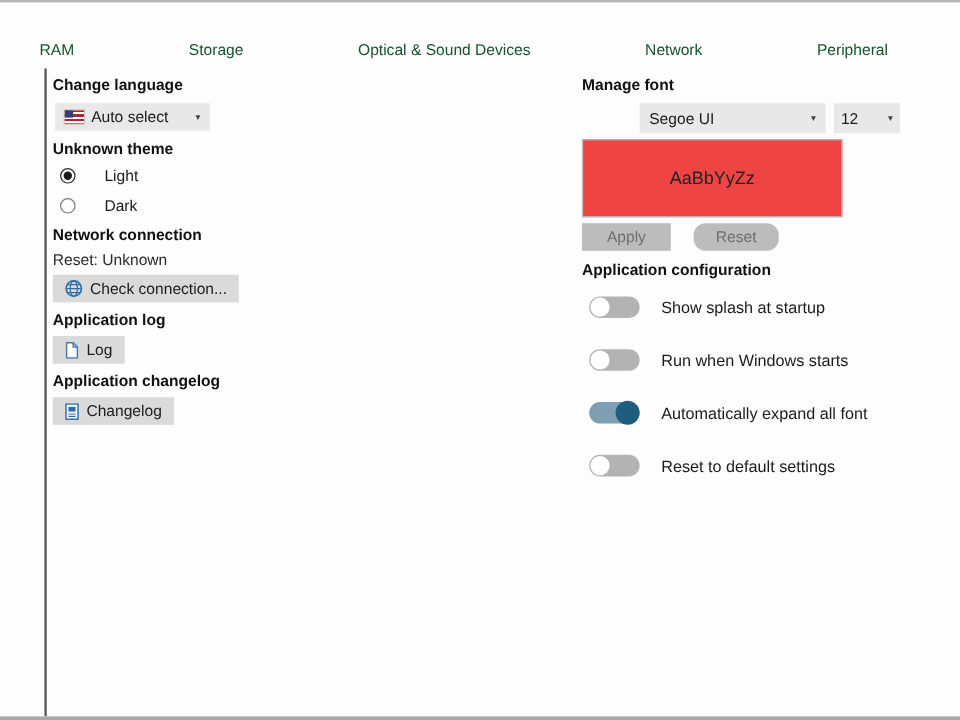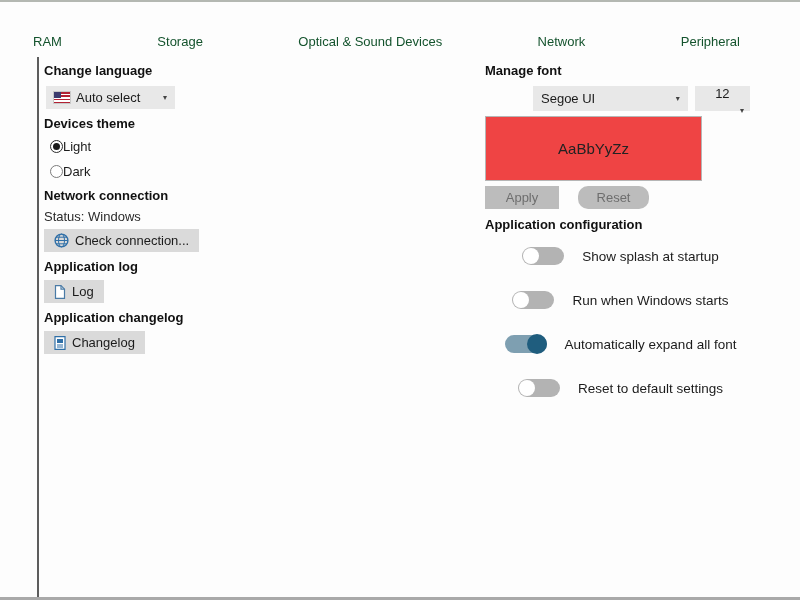--- a/index.html
+++ b/index.html
@@ -27,51 +27,51 @@
   .dropdown .chev { margin-left:auto; font-size:8px; color:#444; line-height:1; }
   .lang-dd { width:129px; margin:7px 0 0 2px; }
 
   .flag { width:16px; height:11px; position:relative; flex:0 0 auto;
     background:repeating-linear-gradient(180deg,#b22234 0 1.7px,#ffffff 1.7px 3.4px);
     box-shadow:0 0 0 1px #c9c9c9; }
   .flag::after { content:''; position:absolute; left:0; top:0; width:7px; height:6px; background:#3c3b6e; }
 
   
   .radio-group { margin:6px 0 0 6px; }
-  .radio-row { display:flex; align-items:center; gap:0; height:16px; margin-bottom:9px; }
+  .radio-row { display:flex; align-items:center; gap:24px; height:16px; margin-bottom:9px; }
   .radio { width:13px; height:13px; border-radius:50%; border:1px solid #2b2b2b;
     position:relative; background:#fff; flex:0 0 auto; }
   .radio.selected::after { content:''; position:absolute; inset:2px; border-radius:50%; background:#1a1a1a; }
   .radio.unselected { border-color:#7c7c7c; }
 
   
   .btn { display:inline-flex; align-items:center; gap:6px; height:23px;
     background:#dadada; border:none; padding:0 10px; font-size:13px; color:#1b1b1b;
     font-family:inherit; cursor:default; }
   .btn svg { display:block; }
 
   .status-line { font-size:13px; color:#2a2a2a; line-height:15px; }
 
   .mt { margin-top:7px; } .mt5 { margin-top:5px; } .mb5 { margin-bottom:5px; }
 
   
   .font-row { display:flex; gap:7px; margin-top:7px; }
   .font-family-dd { width:170px; height:25px;margin-left:48px; }
-  .font-size-dd { width:60px; height:25px; padding:0 6px;flex-direction:column; }
+  .font-size-dd { width:60px; height:25px; padding:0 6px; }
   .preview-box { width:217px; height:65px; margin-top:5px; background:#ef4444;
     border:1px solid #b6b6b6; display:flex; align-items:center; justify-content:center; }
   .preview-text { font-size:15px; color:#222; }
   .apply-row { display:flex; gap:19px; margin-top:5px; }
   .btn-dim { height:23px; border:none; background:#bcbcbc; color:#6e6e6e;
     font-size:13px; font-family:inherit; cursor:default; }
   .btn-apply { width:74px; } .btn-reset { width:71px;border-radius:10px; }
 
   .config-head { margin-top:8px; }
   .toggle-list { margin-top:13px; padding-left:6px; }
-  .toggle-row { display:flex; align-items:center; gap:18px; height:20px; margin-bottom:24px;justify-content:center; }
+  .toggle-row { display:flex; align-items:center; gap:18px; height:20px; margin-bottom:24px; }
   .toggle { width:42px; height:18px; border-radius:10px; position:relative; flex:0 0 auto; }
   .toggle.off { background:#b3b3b3; }
   .toggle.off .knob { position:absolute; left:1px; top:1px; width:16px; height:16px;
     border-radius:50%; background:#fff; }
   .toggle.on { background:#7e9fb1; }
   .toggle.on .knob { position:absolute; right:0px; top:-1px; width:20px; height:20px;
     border-radius:50%; background:#1f5d7e; }
   .toggle-label { font-size:13.5px; color:#1b1b1b; }
 </style>
 </head>
@@ -90,34 +90,34 @@
   </nav>
 
 <div class="col-left">
   <h3 class="sec">Change language</h3>
   <div class="dropdown lang-dd">
     <span class="flag"></span>
     <span>Auto select</span>
     <span class="chev">▾</span>
   </div>
 
-  <h3 class="sec mt">Devices theme</h3>
+  <h3 class="sec mt">Unknown theme</h3>
   <div class="radio-group">
       <div class="radio-row">
         <span class="radio selected"></span>
         <span>Light</span>
       </div>
       <div class="radio-row">
         <span class="radio unselected"></span>
         <span>Dark</span>
       </div>
     </div>
 
   <h3 class="sec mt5">Network connection</h3>
-  <div class="status-line mt5 mb5">Status: Windows</div>
+  <div class="status-line mt5 mb5">Reset: Unknown</div>
   <button class="btn">
     <span>
       <svg width="15" height="15" viewBox="0 0 15 15">
         <circle cx="7.5" cy="7.5" r="6.4" fill="none" stroke="#2f6fa7" stroke-width="1.4"></circle>
         <ellipse cx="7.5" cy="7.5" rx="3" ry="6.4" fill="none" stroke="#2f6fa7" stroke-width="1"></ellipse>
         <line x1="1.2" y1="7.5" x2="13.8" y2="7.5" stroke="#2f6fa7" stroke-width="1"></line>
         <line x1="2" y1="4.2" x2="13" y2="4.2" stroke="#2f6fa7" stroke-width="1"></line>
         <line x1="2" y1="10.8" x2="13" y2="10.8" stroke="#2f6fa7" stroke-width="1"></line>
       </svg>
     </span>

